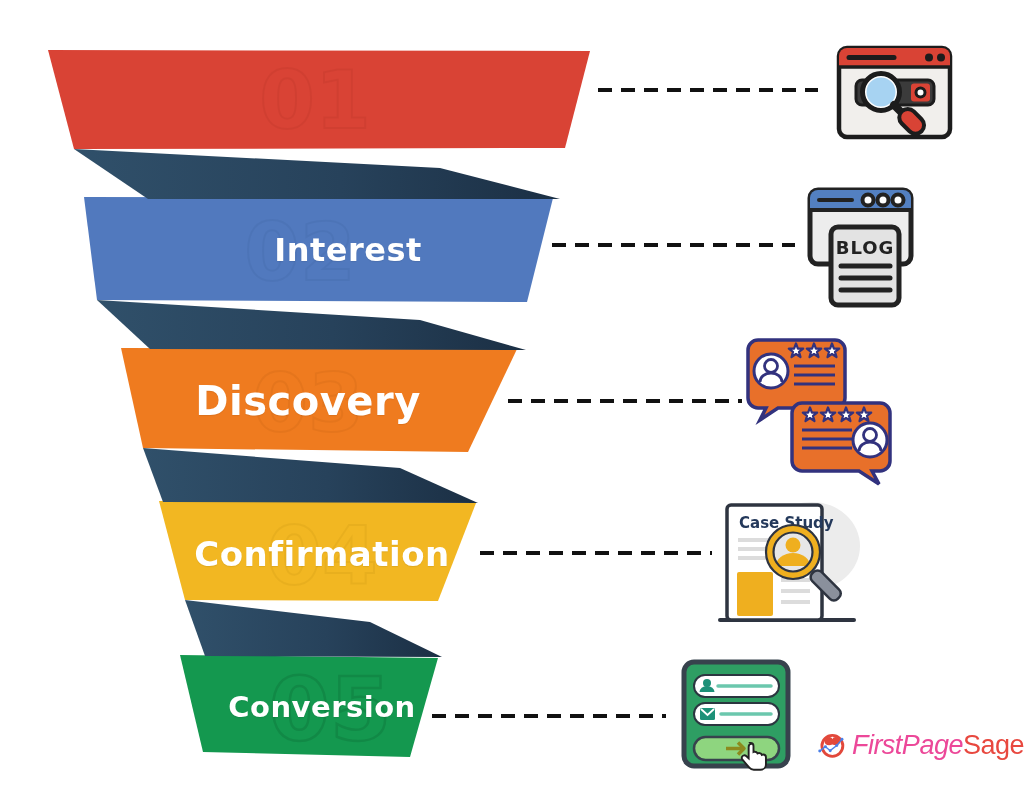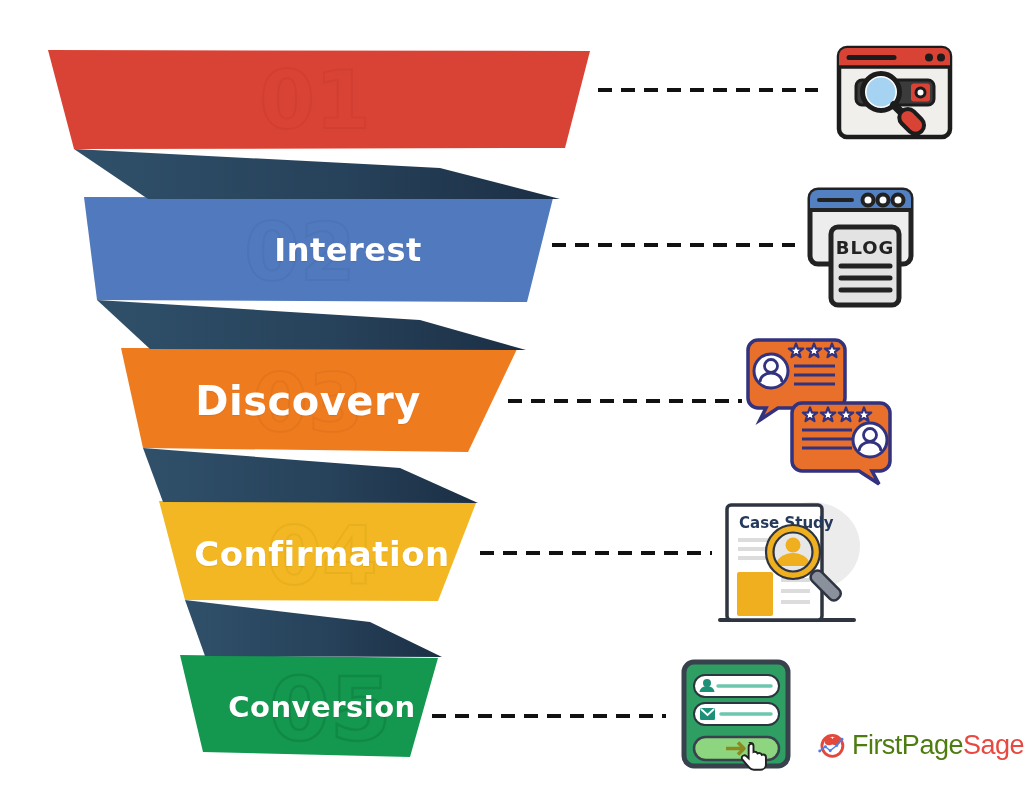--- a/index.html
+++ b/index.html
@@ -177,17 +177,17 @@
       <circle cx="33" cy="34" r="24" fill="#FFFFFF" stroke="#E2483B" stroke-width="6.5"></circle>
       <path d="M15,24 C17,12 31,10 33,19 C35,10 49,12 51,24 C51,31 43,35 33,31 C23,35 15,31 15,24 Z" fill="#E2483B"></path>
       <polyline points="4,46 17,36 28,45 43,33 55,19" fill="none" stroke="#4A7FE8" stroke-width="3.2"></polyline>
       <circle cx="4" cy="46" r="3.4" fill="#4A7FE8"></circle>
       <circle cx="17" cy="36" r="3.4" fill="#4A7FE8"></circle>
       <circle cx="28" cy="45" r="3.4" fill="#4A7FE8"></circle>
       <circle cx="43" cy="33" r="3.4" fill="#4A7FE8"></circle>
       <circle cx="55" cy="19" r="3.4" fill="#4A7FE8"></circle>
     </svg>
     <div class="logo-text">
-      <span style="color:#4d7c0f;">FirstPage</span><span style="color:#E8483F;margin-top:36px;">Sage</span>
+      <span style="color:#ec4899;font-style:italic;">FirstPage</span><span style="color:#E8483F;margin-top:36px;">Sage</span>
     </div>
   </div>
 
 </div>
 
 </body></html>

